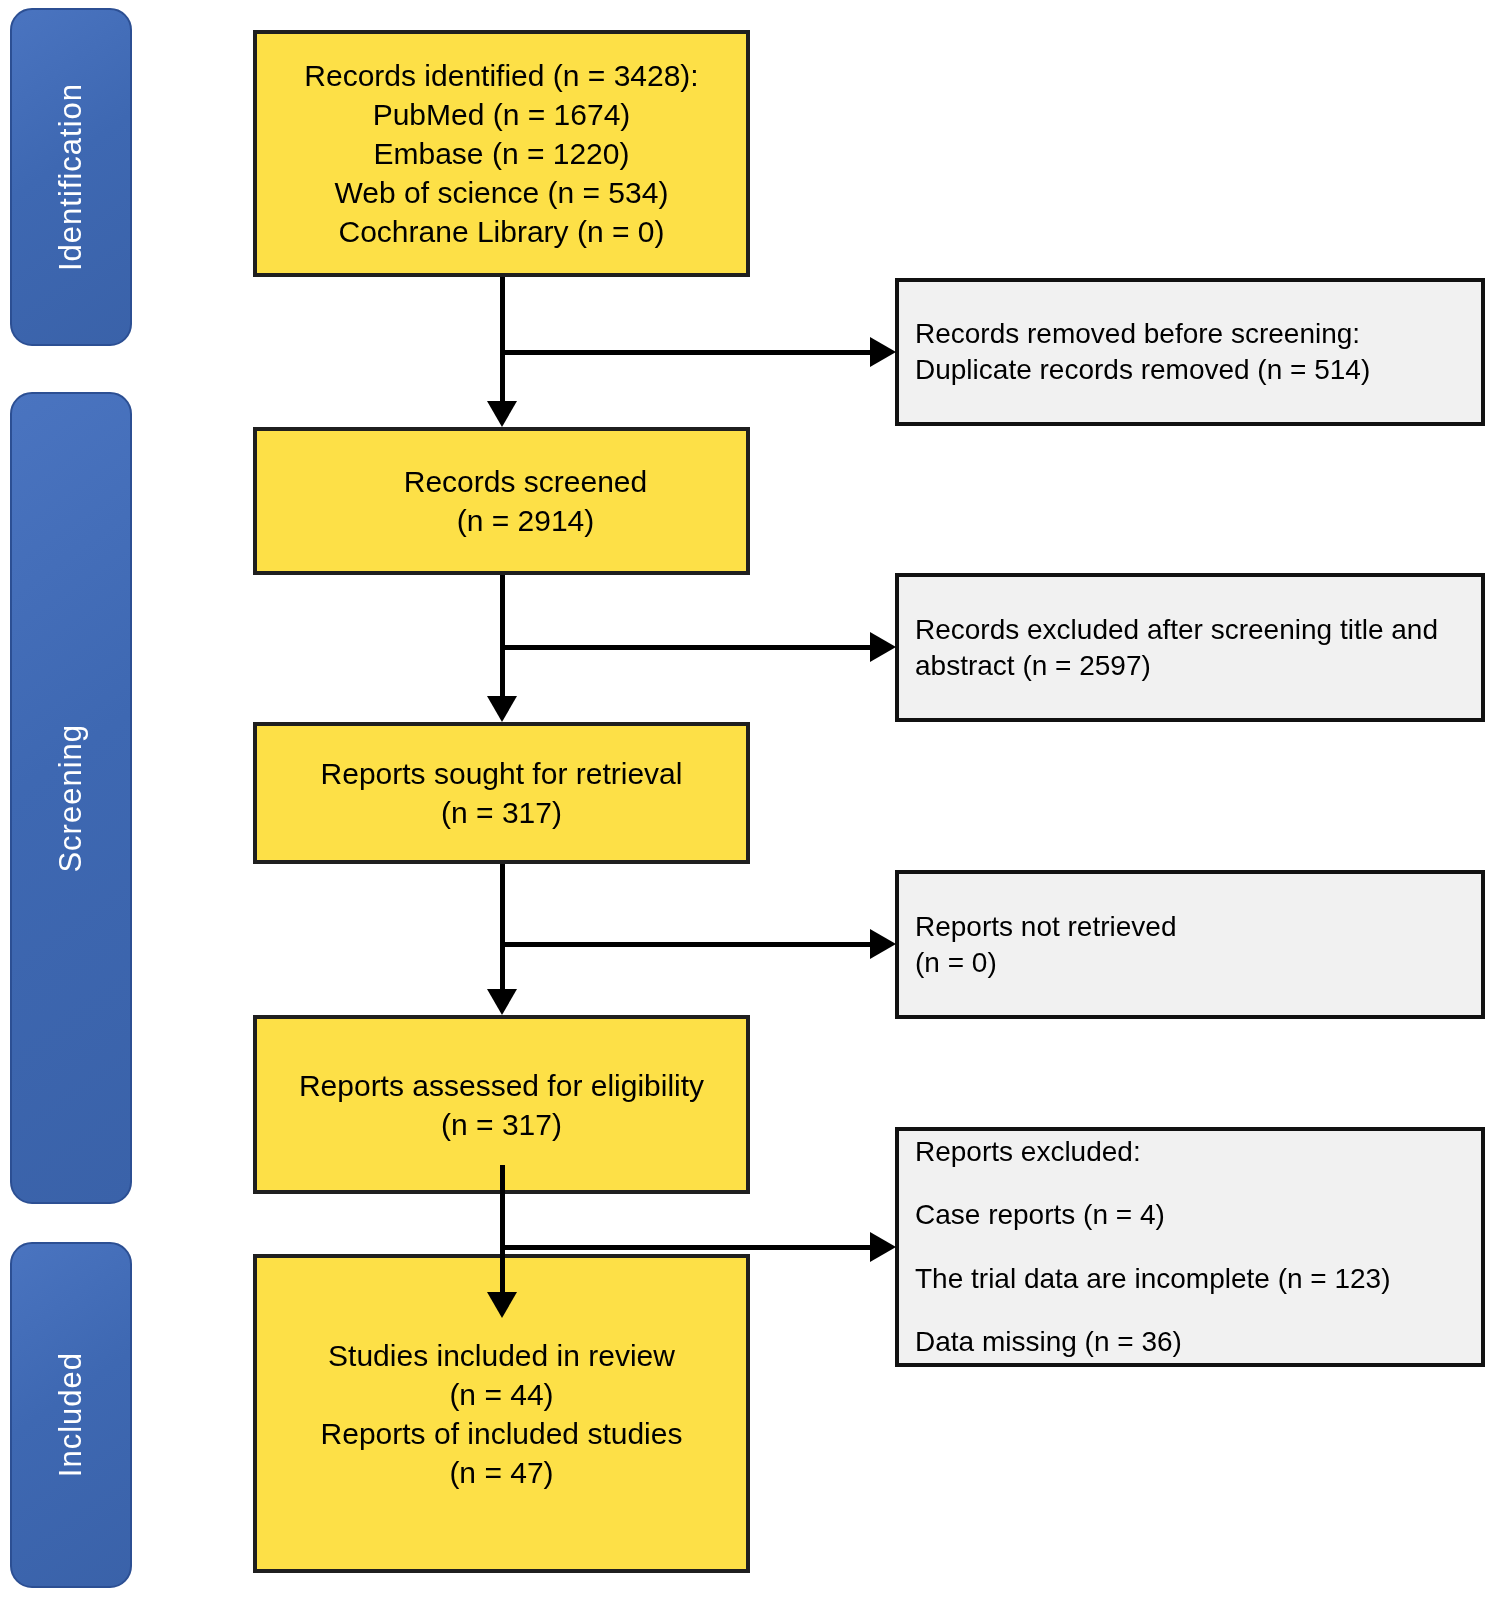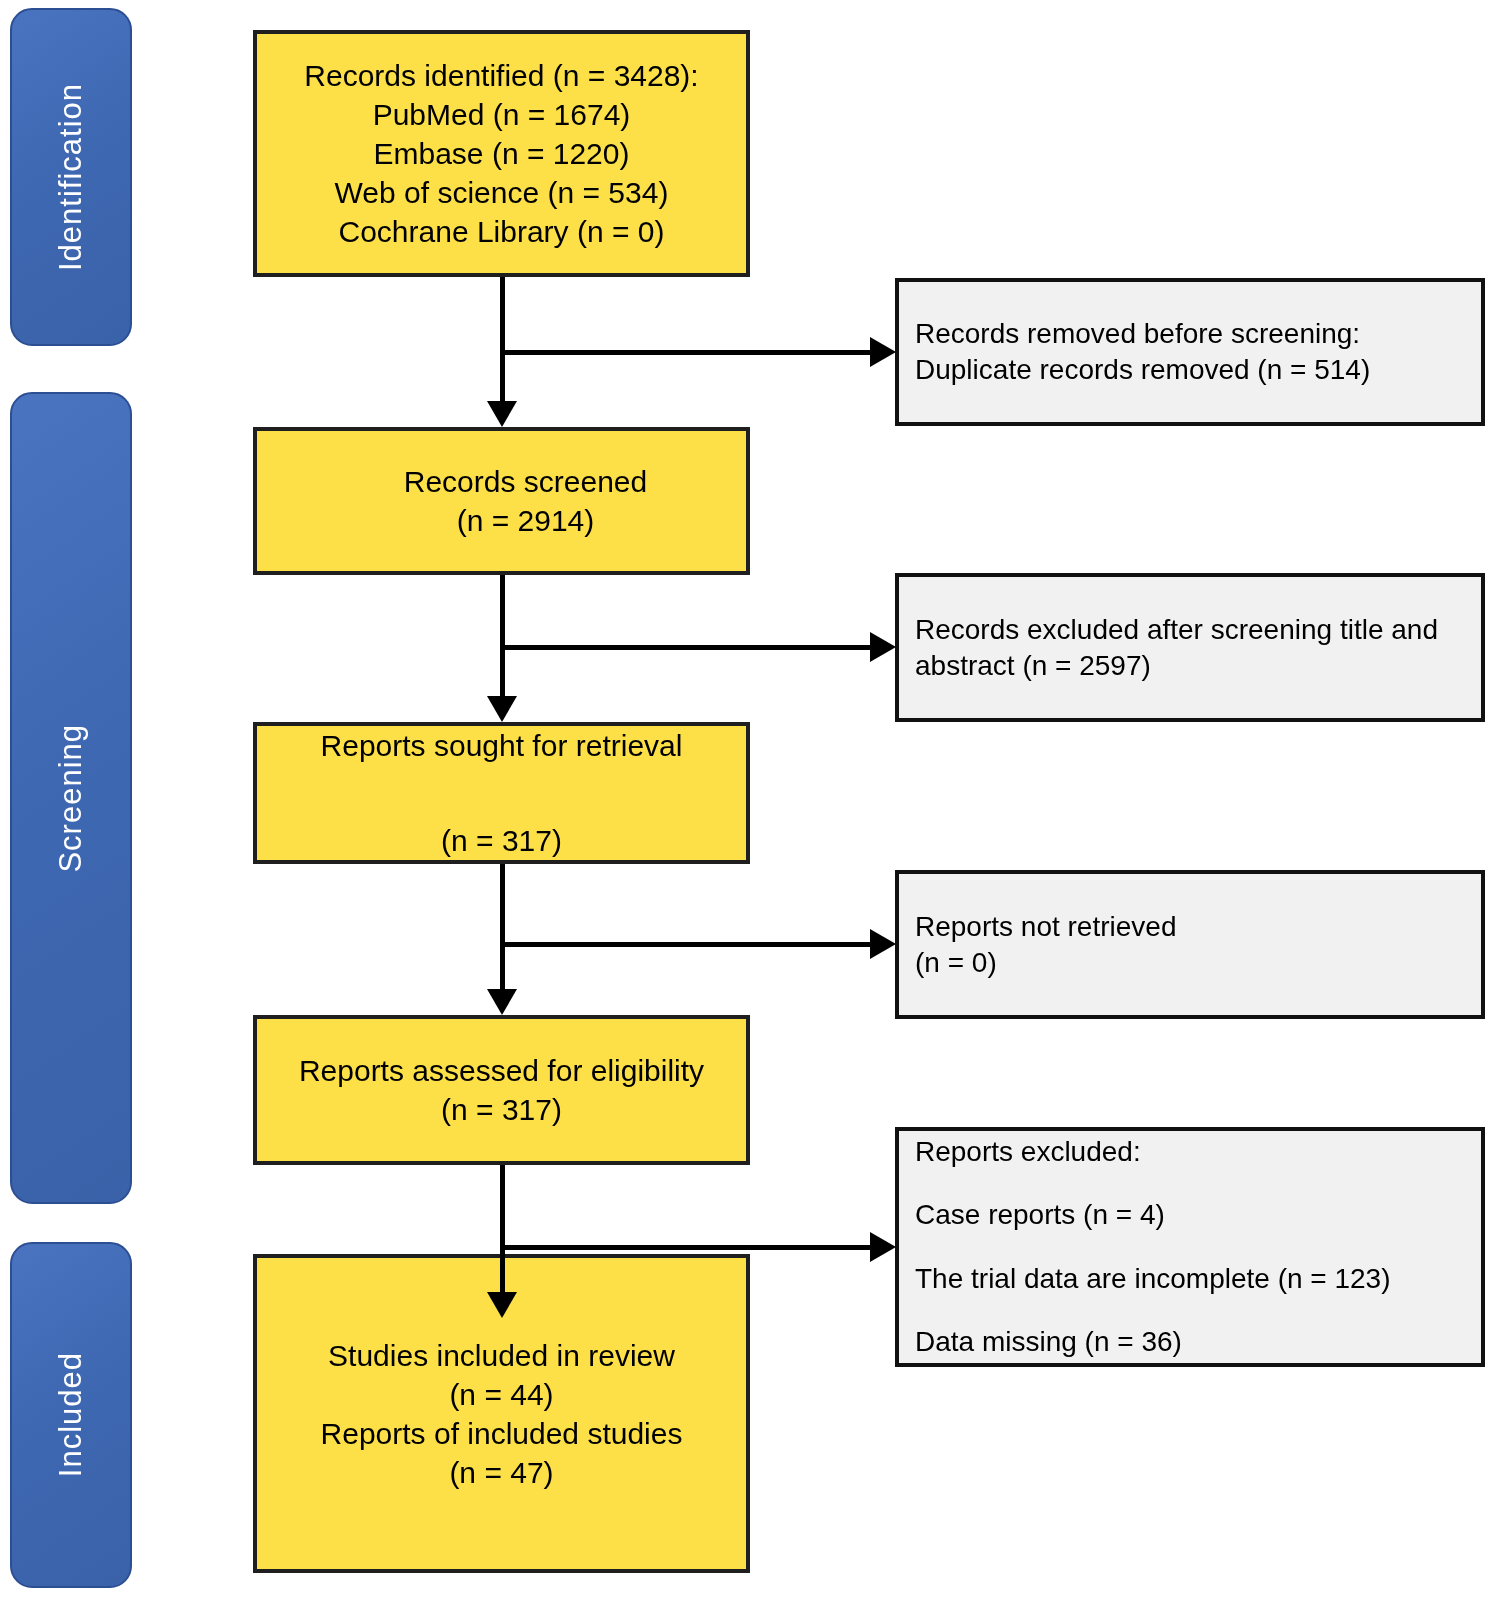--- a/index.html
+++ b/index.html
@@ -122,26 +122,26 @@
     <div>Embase (n = 1220)</div>
     <div>Web of science (n = 534)</div>
     <div>Cochrane Library (n = 0)</div>
   </div>
 
   <div class="flow-box" style="top:427px; height:148px;padding-left:48px;">
     <div>Records screened</div>
     <div>(n = 2914)</div>
   </div>
 
-  <div class="flow-box" style="top:722px; height:142px;justify-content:space-between;">
+  <div class="flow-box" style="top:722px; height:142px;">
     <div>Reports sought for retrieval</div>
     <div>(n = 317)</div>
   </div>
 
-  <div class="flow-box" style="top:1015px; height:150px;">
+  <div class="flow-box" style="top:1015px; height:179px;">
     <div>Reports assessed for eligibility</div>
     <div>(n = 317)</div>
   </div>
 
   <div class="flow-box" style="top:1254px; height:319px;">
     <div>Studies included in review</div>
     <div>(n = 44)</div>
     <div>Reports of included studies</div>
     <div>(n = 47)</div>
   </div>

